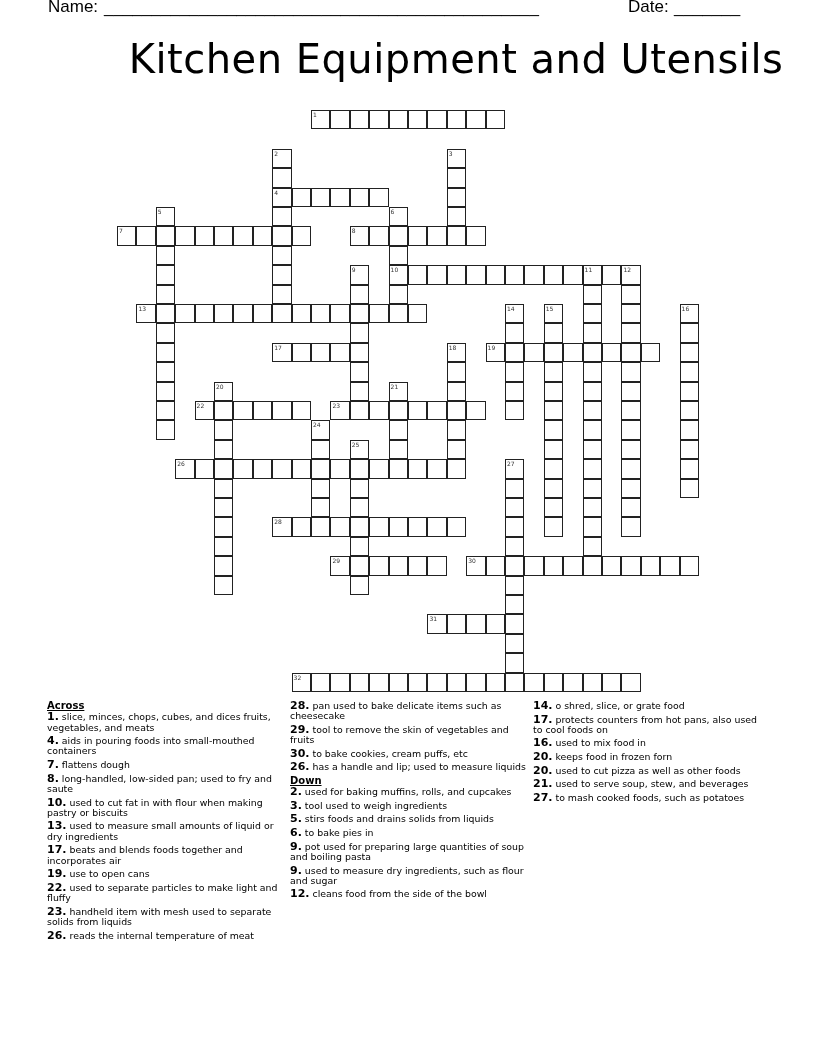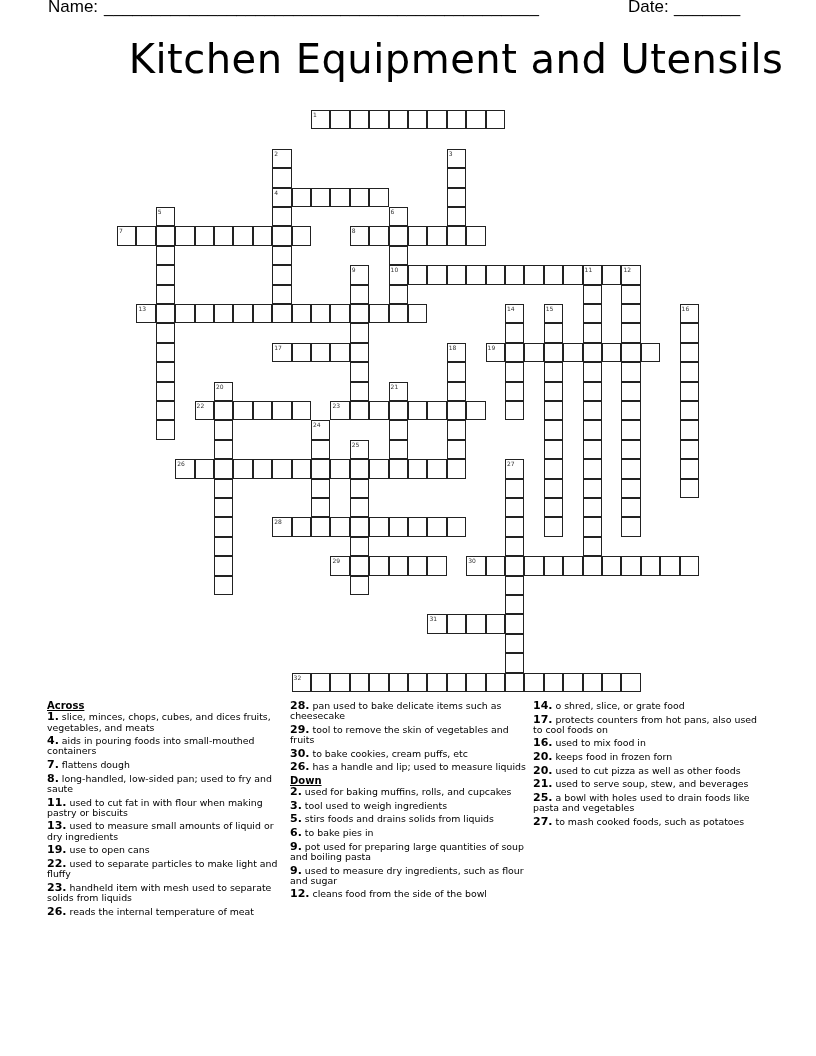--- a/index.html
+++ b/index.html
@@ -366,22 +366,23 @@
     <div class="cell" style="left: 621.4px; top: 672.6px;"></div>
   </div>
 
 <div class="clues col1">
   <div class="heading">Across</div>
   <div id="across-a">
       <div class="clue"><b>1.</b> slice, minces, chops, cubes, and dices fruits, vegetables, and meats</div>
       <div class="clue"><b>4.</b> aids in pouring foods into small-mouthed containers</div>
       <div class="clue"><b>7.</b> flattens dough</div>
       <div class="clue"><b>8.</b> long-handled, low-sided pan; used to fry and saute</div>
-      <div class="clue"><b>11.</b> used to cut fat in with flour when making pastry or biscuits</div>
+      <div class="clue"><b>10.</b> used to cut fat in with flour when making pastry or biscuits</div>
       <div class="clue"><b>13.</b> used to measure small amounts of liquid or dry ingredients</div>
+      <div class="clue"><b>17.</b> beats and blends foods together and incorporates air</div>
       <div class="clue"><b>19.</b> use to open cans</div>
       <div class="clue"><b>22.</b> used to separate particles to make light and fluffy</div>
       <div class="clue"><b>23.</b> handheld item with mesh used to separate solids from liquids</div>
       <div class="clue"><b>26.</b> reads the internal temperature of meat</div>
     </div>
 </div>
 <div class="clues col2">
   <div id="across-b">
       <div class="clue"><b>28.</b> pan used to bake delicate items such as cheesecake</div>
       <div class="clue"><b>29.</b> tool to remove the skin of vegetables and fruits</div>
@@ -400,16 +401,15 @@
     </div>
 </div>
 <div class="clues col3">
   <div id="down-b">
       <div class="clue"><b>14.</b> o shred, slice, or grate food</div>
       <div class="clue"><b>17.</b> protects counters from hot pans, also used to cool foods on</div>
       <div class="clue"><b>16.</b> used to mix food in</div>
       <div class="clue"><b>20.</b> keeps food in frozen forn</div>
       <div class="clue"><b>20.</b> used to cut pizza as well as other foods</div>
       <div class="clue"><b>21.</b> used to serve soup, stew, and beverages</div>
-      <div class="clue"><b>25.</b> a bowl with holes used to drain foods like pasta and vegetables</div>
       <div class="clue"><b>27.</b> to mash cooked foods, such as potatoes</div>
     </div>
 </div>
 
 </body></html>

